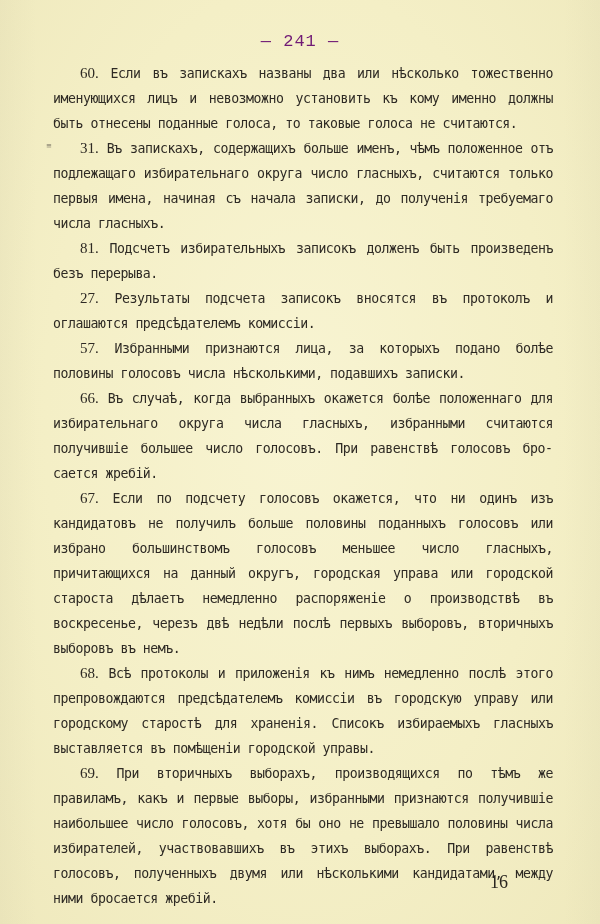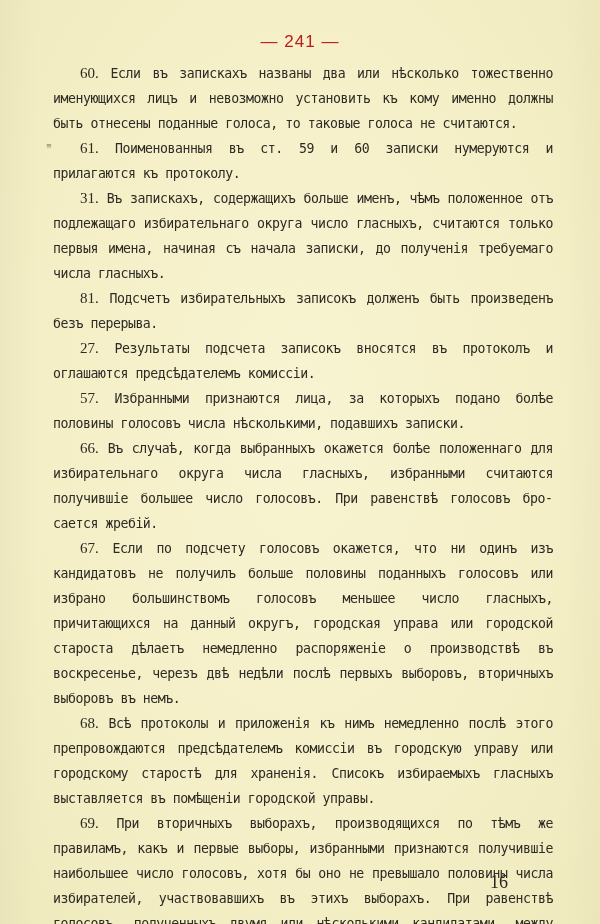--- a/index.html
+++ b/index.html
@@ -15,24 +15,24 @@
       overflow: hidden;
       font-family: "DejaVu Serif", "Liberation Serif", serif;
       color: #2a2620;
     }
     .page-header {
       position: absolute;
       top: 32px;
       left: 0;
       width: 600px;
       text-align: center;
-      font-family: Liberation Sans, sans-serif;
+      font-family: Liberation Mono, monospace;
       font-size: 17px;
       letter-spacing: 1px;
-      color: #b91c1c;
+      color: #701a75;
     }
     .body-text {
       position: absolute;
       top: 61px;
       left: 53px;
       width: 500px;
       font-family: "DejaVu Sans Mono", "Liberation Mono", monospace;
       font-size: 13.2px;
       line-height: 25px;
       color: #2e2a24;
@@ -81,21 +81,20 @@
 <body>
 
 <div class="bleed"></div>
 
 <div class="page-header">— 241 —</div>
 
 <div class="printer-mark">≡</div>
 
 <div class="body-text">
   <p class="para"><span class="num">60.</span> <span>Если въ запискахъ названы два или нѣсколько тожественно именующихся лицъ и невозможно установить къ кому именно должны быть отнесены поданные голоса, то таковые голоса не считаются.</span></p>
-  <p class="para"><span class="num">61.</span> <span>Поименованныя въ ст. 59 и 60 записки нумеруются и прилагаются къ протоколу.</span></p>
   <p class="para"><span class="num">31.</span> <span>Въ запискахъ, содержащихъ больше именъ, чѣмъ положенное отъ подлежащаго избирательнаго округа число гласныхъ, считаются только первыя имена, начиная съ начала записки, до полученія требуемаго числа гласныхъ.</span></p>
   <p class="para"><span class="num">81.</span> <span>Подсчетъ избирательныхъ записокъ долженъ быть произве­денъ безъ перерыва.</span></p>
   <p class="para"><span class="num">27.</span> <span>Результаты подсчета записокъ вносятся въ протоколъ и оглашаются предсѣдателемъ комиссіи.</span></p>
   <p class="para"><span class="num">57.</span> <span>Избранными признаются лица, за которыхъ подано болѣе половины голосовъ числа нѣсколькими, подавшихъ записки.</span></p>
   <p class="para"><span class="num">66.</span> <span>Въ случаѣ, когда выбранныхъ окажется болѣе положеннаго для избирательнаго округа числа гласныхъ, избранными считаются получившіе большее число голосовъ. При равенствѣ голосовъ бро­сается жребій.</span></p>
   <p class="para"><span class="num">67.</span> <span>Если по подсчету голосовъ окажется, что ни одинъ изъ кандидатовъ не получилъ больше половины поданныхъ голосовъ или избрано большинствомъ голосовъ меньшее число гласныхъ, причитающихся на данный округъ, городская управа или город­ской староста дѣлаетъ немедленно распоряженіе о производствѣ въ воскресенье, черезъ двѣ недѣли послѣ первыхъ выборовъ, вто­ричныхъ выборовъ въ немъ.</span></p>
   <p class="para"><span class="num">68.</span> <span>Всѣ протоколы и приложенія къ нимъ немедленно послѣ этого препровождаются предсѣдателемъ комиссіи въ городскую управу или городскому старостѣ для храненія. Списокъ избираемыхъ гласныхъ выставляется въ помѣщеніи городской управы.</span></p>
   <p class="para"><span class="num">69.</span> <span>При вторичныхъ выборахъ, производящихся по тѣмъ же правиламъ, какъ и первые выборы, избранными признаются полу­чившіе наибольшее число голосовъ, хотя бы оно не превышало половины числа избирателей, участвовавшихъ въ этихъ выборахъ. При равенствѣ голосовъ, полученныхъ двумя или нѣсколькими кандидатами, между ними бросается жребій.</span></p>
 </div>
 

